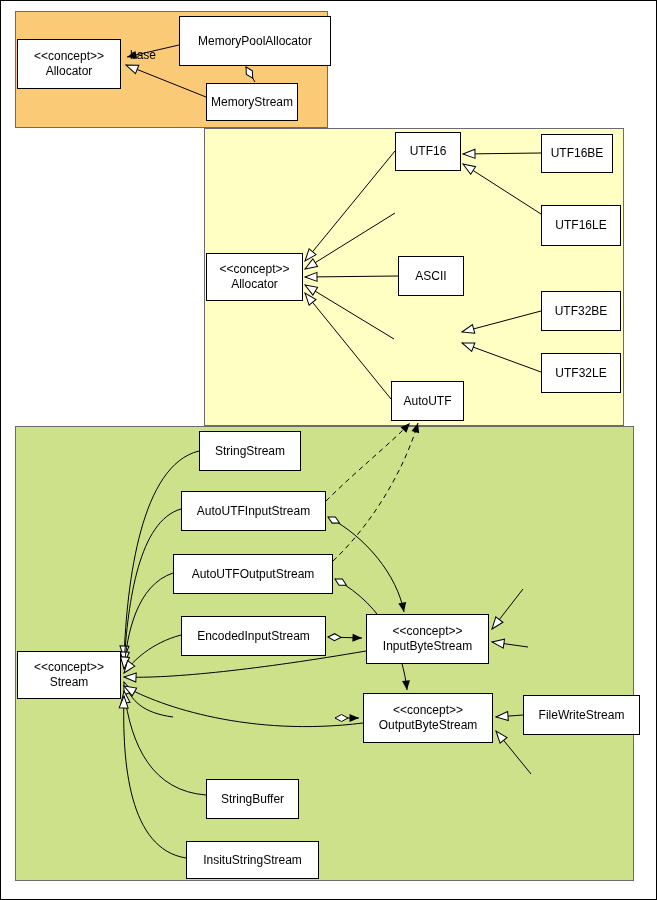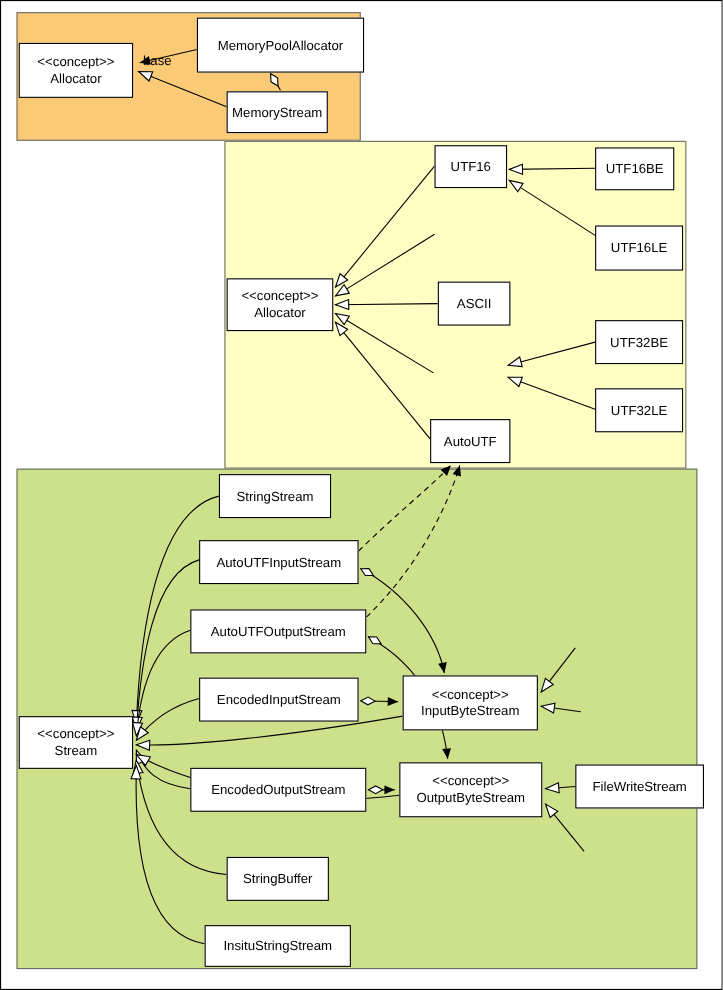--- a/index.html
+++ b/index.html
@@ -126,23 +126,20 @@
   <div class="node" style="left:172px;top:553px;width:160px;height:40px">
     <span>AutoUTFOutputStream</span>
   </div>
   <div class="node" style="left:180px;top:615px;width:145px;height:40px">
     <span>EncodedInputStream</span>
   </div>
   <div class="node" style="left:16px;top:650px;width:104px;height:48px">
     <span>&lt;&lt;concept&gt;&gt;</span>
     <span>Stream</span>
   </div>
-  <div class="node" style="left:172px;top:697px;width:160px;height:40px">
-    <span>EncodedOutputStream</span>
-  </div>
   <div class="node" style="left:205px;top:778px;width:93px;height:40px">
     <span>StringBuffer</span>
   </div>
   <div class="node" style="left:185px;top:840px;width:133px;height:38px">
     <span>InsituStringStream</span>
   </div>
   <div class="node" style="left:365px;top:613px;width:123px;height:50px">
     <span>&lt;&lt;concept&gt;&gt;</span>
     <span>InputByteStream</span>
   </div>

